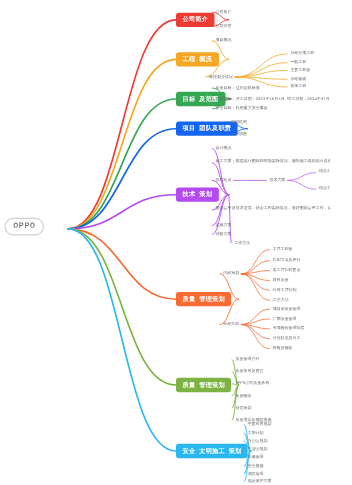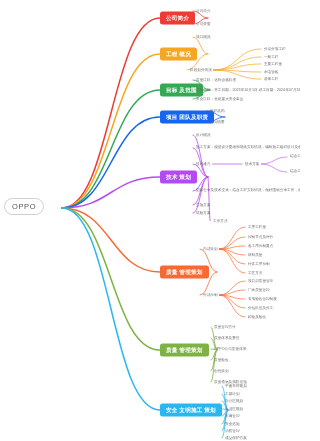--- a/index.html
+++ b/index.html
@@ -5,21 +5,21 @@
   html,body{margin:0;padding:0;}
   body{
     width:300px;height:441px;
     background:#ffffff;
     font-family:"Liberation Sans","DejaVu Sans",sans-serif;
     overflow:hidden;
     position:relative;
   }
   #map{position:absolute;inset:0;width:300px;height:441px;}
   svg.wires{position:absolute;left:0;top:0;width:300px;height:441px;pointer-events:none;}
-  .node{position:absolute;box-sizing:border-box;white-space:nowrap;}
+  .node{position:absolute;box-sizing:border-box;white-space:nowrap;font-family:Liberation Mono, monospace;}
 
   
   .root{
     left:4px;top:198px;
     padding:3px 7px;
     border:1px solid #cfcfcf;
     border-radius:9px;
     background:#ffffff;
     color:#555555;
     font-size:7.5px;

